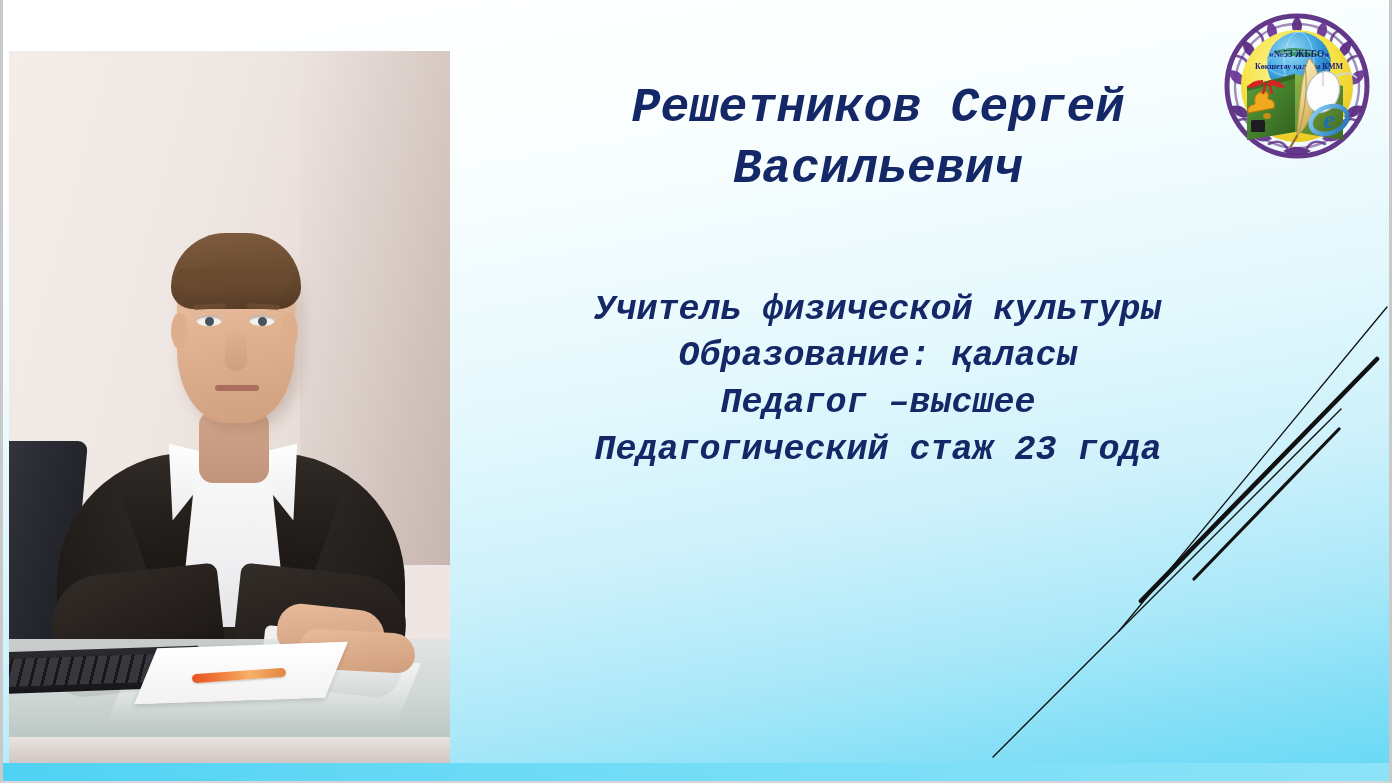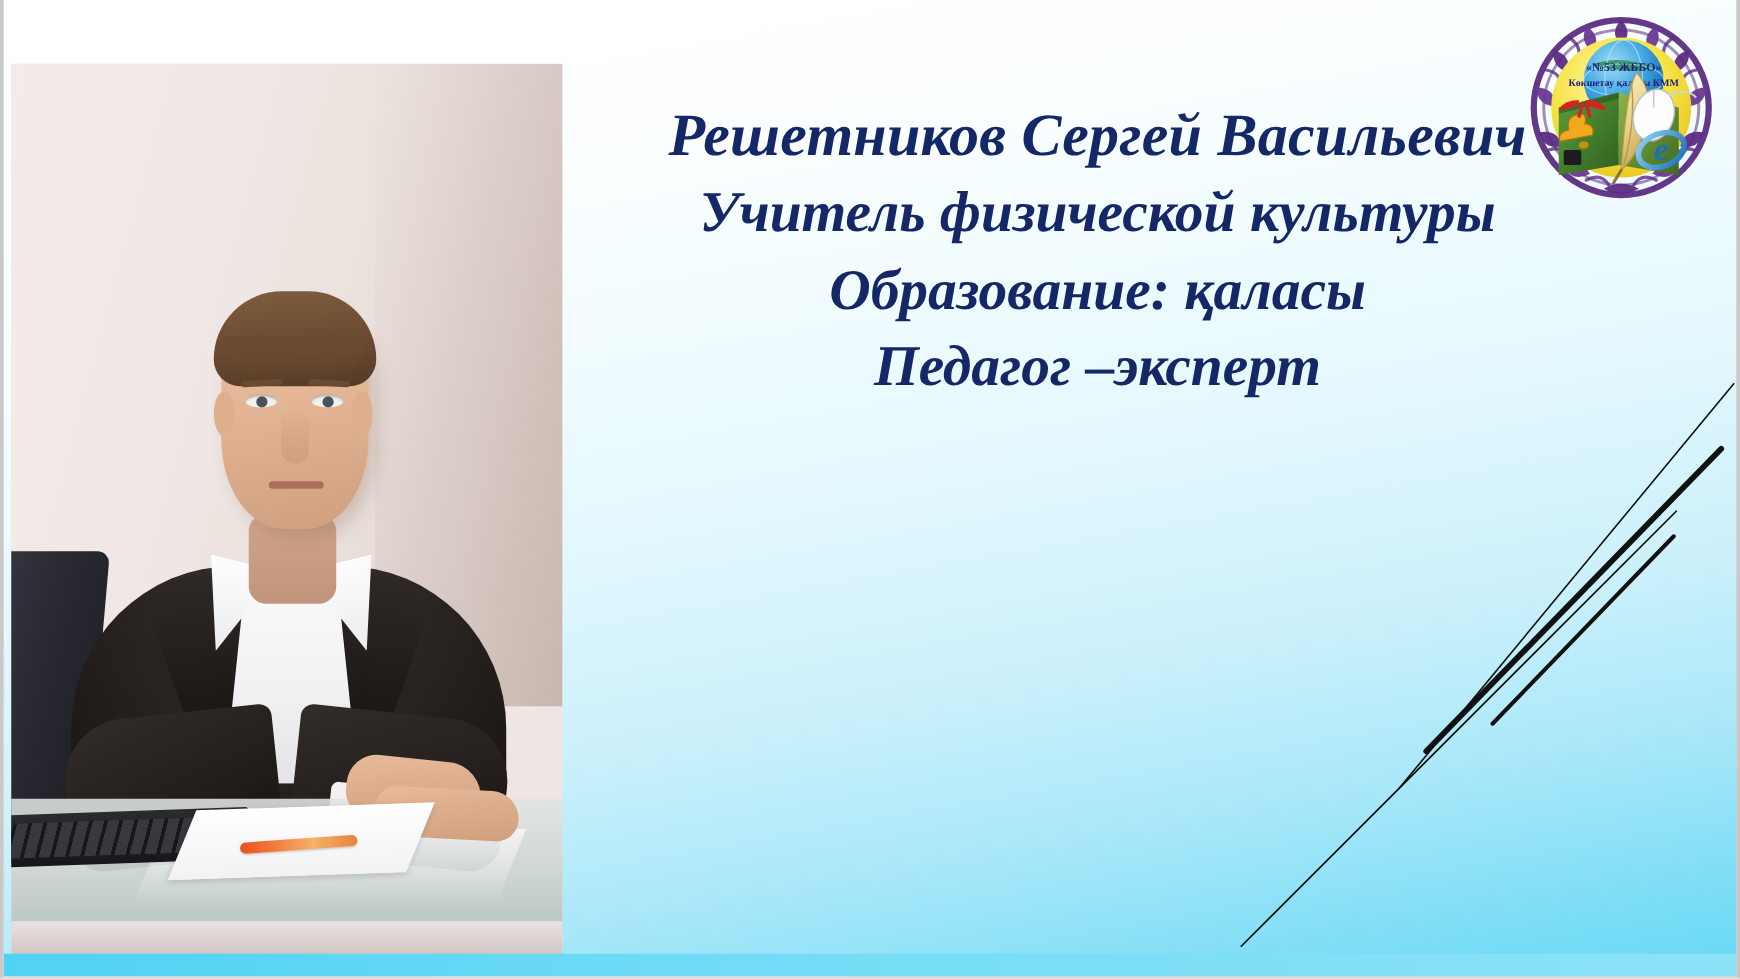--- a/index.html
+++ b/index.html
@@ -278,30 +278,32 @@
   }
 
   
   .text-col {
     position: absolute;
     left: 470px;
     top: 78px;
     width: 810px;
     text-align: center;
     color: #142766;
+    font-family: Liberation Mono, monospace;
   }
   .name-block {
     font-size: 48px;
     font-weight: bold;
     font-style: italic;
     line-height: 1.28;
     letter-spacing: .2px;
   }
   .details-block {
-    font-size: 46px;
+    margin-top: 86px;
+    font-size: 35px;
     font-weight: bold;
     font-style: italic;
     line-height: 1.33;
     white-space: nowrap;
   }
   .details-block .line { display: block; }
 
   
   .logo {
     position: absolute;
@@ -377,21 +379,22 @@
   <div class="text-col">
 
     <div class="name-block">
       <span class="line">Решетников Сергей</span>
       <span class="line">Васильевич</span>
     </div>
 
     <div class="details-block">
       <span class="line">Учитель физической культуры</span>
       <span class="line">Образование: қаласы</span>
-      <span class="line">Педагог –эксперт</span>
+      <span class="line">Педагог –высшее</span>
+      <span class="line">Педагогический стаж 23 года</span>
     </div>
 
   </div>
 
   <div class="logo">
     <svg viewBox="0 0 160 152" xmlns="http://www.w3.org/2000/svg" aria-hidden="true">
       <defs>
         <radialGradient id="discG" cx="42%" cy="34%" r="72%">
           <stop offset="0%" stop-color="#fdf6a8"></stop>
           <stop offset="55%" stop-color="#f7e44a"></stop>

